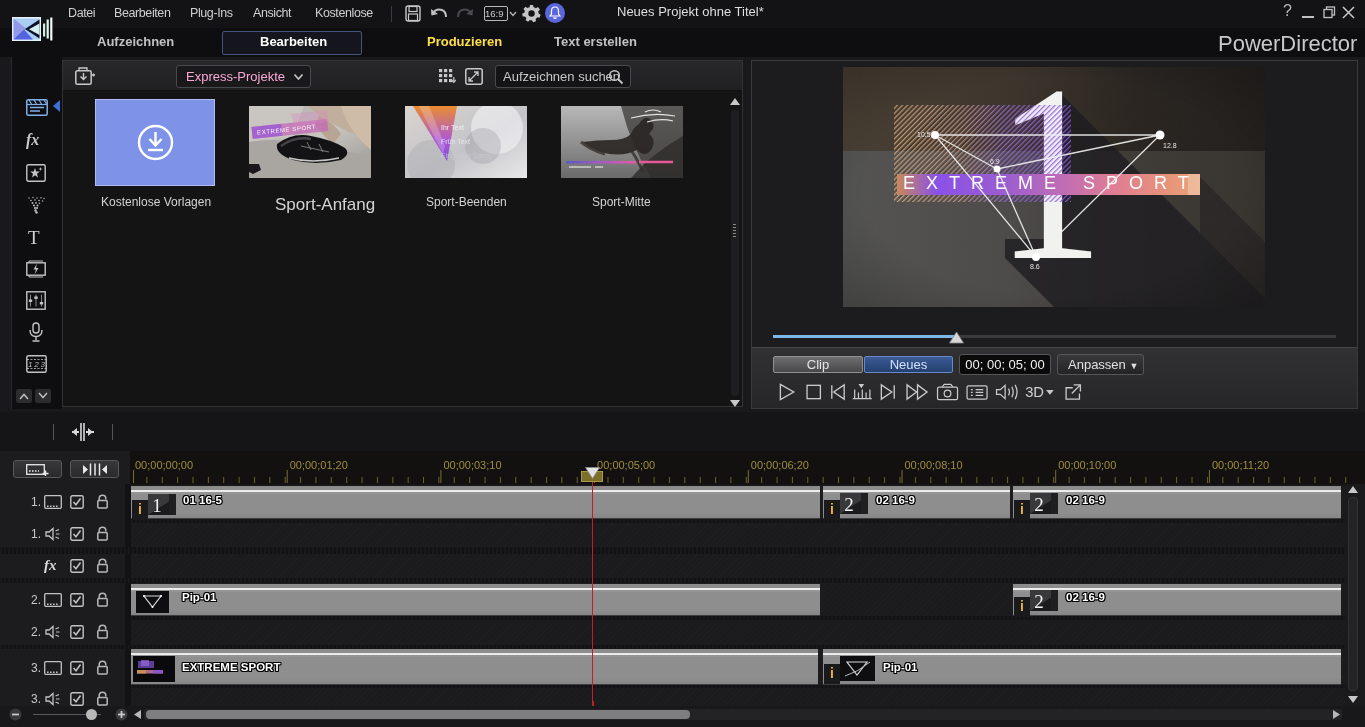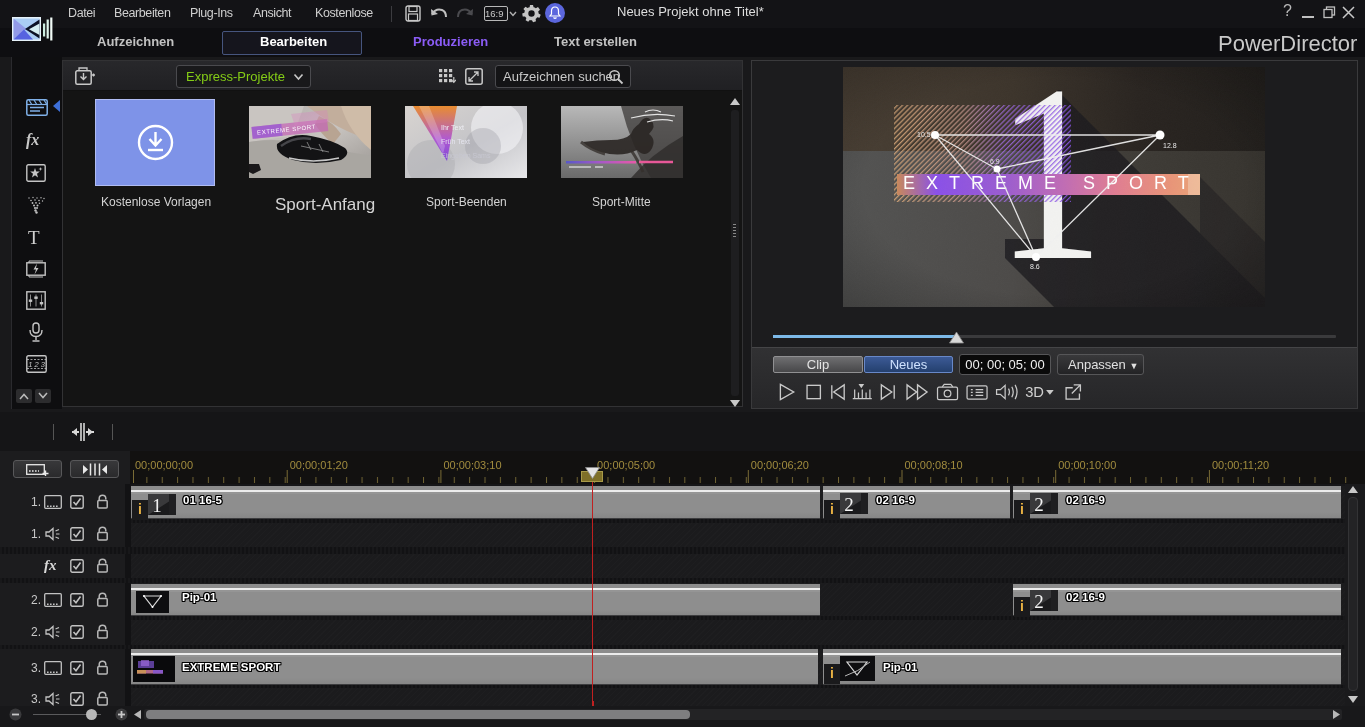--- a/index.html
+++ b/index.html
@@ -66,21 +66,21 @@
  <path d="M27.5 6.5 L17 12.2 L27.5 18 Z" fill="#d4eef2"></path>
  <rect x="31" y="6.5" width="2.2" height="13" fill="#cdeee0"></rect>
  <rect x="34.6" y="2.5" width="2.2" height="19" fill="#dff5ec"></rect>
  <rect x="38.2" y="0.5" width="2.2" height="23" fill="#f0fbf6"></rect>
 </svg>
 
 <div class="abs" style="left:0;top:28px;width:1365px;height:29px;background:#0e0e11"></div>
 <span class="abs" style="left:97px;top:34px;color:#c2c2c2;font-size:13px;font-weight:bold">Aufzeichnen</span>
 <div class="abs" style="left:222px;top:31px;width:140px;height:24px;border:1px solid #46557e;border-radius:2px;background:#15151d"></div>
 <span class="abs" style="left:260px;top:34px;color:#fff;font-size:13px;font-weight:bold">Bearbeiten</span>
-<span class="abs" style="left:413px;top:34px;color:#8b5cf6;font-size:13px;font-weight:bold">Produzieren</span>
+<span class="abs" style="left:427px;top:34px;color:#fde047;font-size:13px;font-weight:bold">Produzieren</span>
 <span class="abs" style="left:554px;top:34px;color:#c2c2c2;font-size:13px;font-weight:bold">Text erstellen</span>
 <span class="abs" style="left:1218px;top:31px;color:#c9c9c9;font-size:22px">PowerDirector</span>
 
 <div class="abs" style="left:0;top:57px;width:1365px;height:355px;background:#19191b"></div>
 
 <div class="abs" style="left:11px;top:57px;width:51px;height:352px;background:#0e0e10;border-left:1px solid #2a2a2e"></div>
 <div id="sidebar-icons">
 
 <svg class="abs" style="left:26px;top:99px" width="22" height="17" viewBox="0 0 22 17">
  <rect x="0.8" y="0.8" width="20.4" height="15.4" rx="1.5" fill="none" stroke="#7fb0e8" stroke-width="1.5"></rect>
@@ -171,21 +171,21 @@
 <div id="library">
 
 <svg class="abs" style="left:75px;top:67px" width="21" height="19" viewBox="0 0 21 19">
  <rect x="0.8" y="3.8" width="15.4" height="13.4" rx="1.5" fill="none" stroke="#c8c8c8" stroke-width="1.5"></rect>
  <path d="M4 3.5 L4 1 L12 1 L12 3.5" fill="none" stroke="#c8c8c8" stroke-width="1.3"></path>
  <path d="M8.5 6 L8.5 12 M5.5 9.5 L8.5 12.5 L11.5 9.5" fill="none" stroke="#c8c8c8" stroke-width="1.4"></path>
  <path d="M17 8 L20 8 M18.5 6.5 L18.5 9.5" stroke="#c8c8c8" stroke-width="1.3"></path>
 </svg>
 
 <div class="abs" style="left:176px;top:65px;width:135px;height:23px;background:#19191b;border:1px solid #4a4a4e;border-radius:3px"></div>
-<span class="abs" style="left:186px;top:69px;color:#84cc16;font-size:13px">Express-Projekte</span>
+<span class="abs" style="left:186px;top:69px;color:#f9a8d4;font-size:13px">Express-Projekte</span>
 <svg class="abs" style="left:293px;top:73px" width="11" height="8" viewBox="0 0 11 8">
         <path d="M1.5 1.5 L5.5 6 L9.5 1.5" fill="none" stroke="#c8c8c8" stroke-width="1.6"></path>
       </svg>
 
 <svg class="abs" style="left:439px;top:69px" width="17" height="16" viewBox="0 0 17 16">
  <g fill="#c8c8c8">
  <rect x="0" y="0" width="3.2" height="3.2"></rect>
           <rect x="5" y="0" width="3.2" height="3.2"></rect>
           <rect x="10" y="0" width="3.2" height="3.2"></rect>
  <rect x="0" y="5" width="3.2" height="3.2"></rect>

